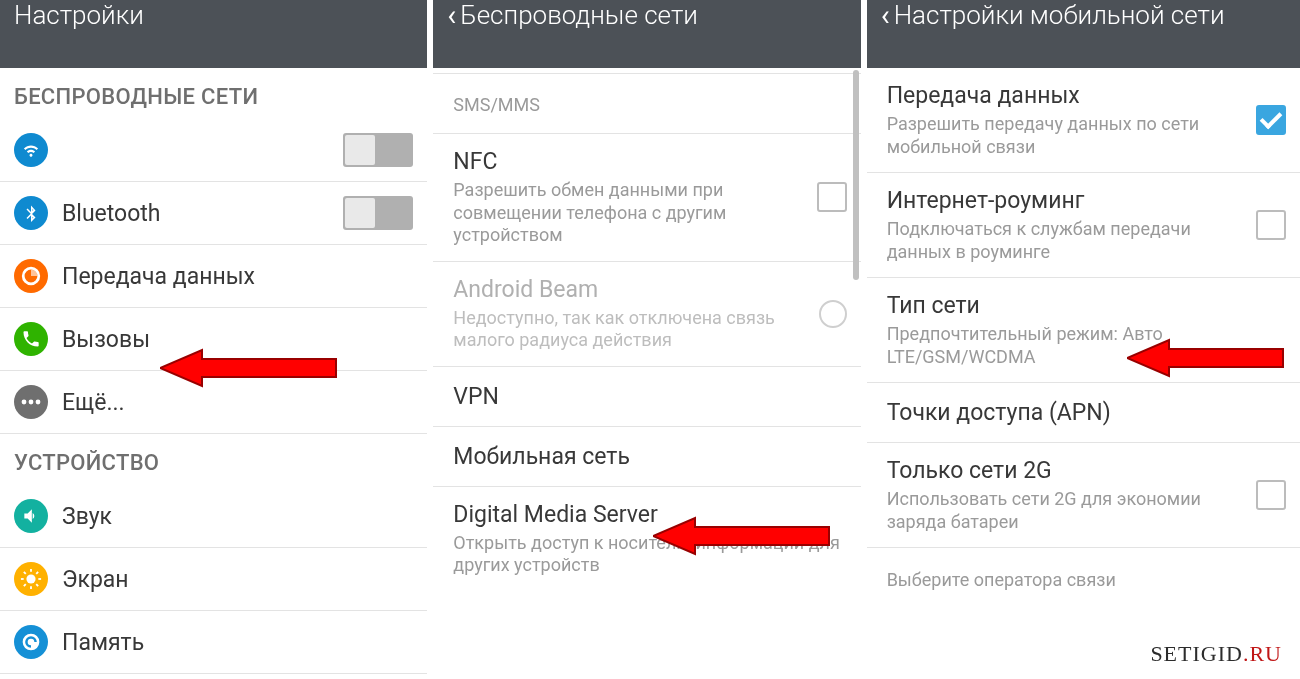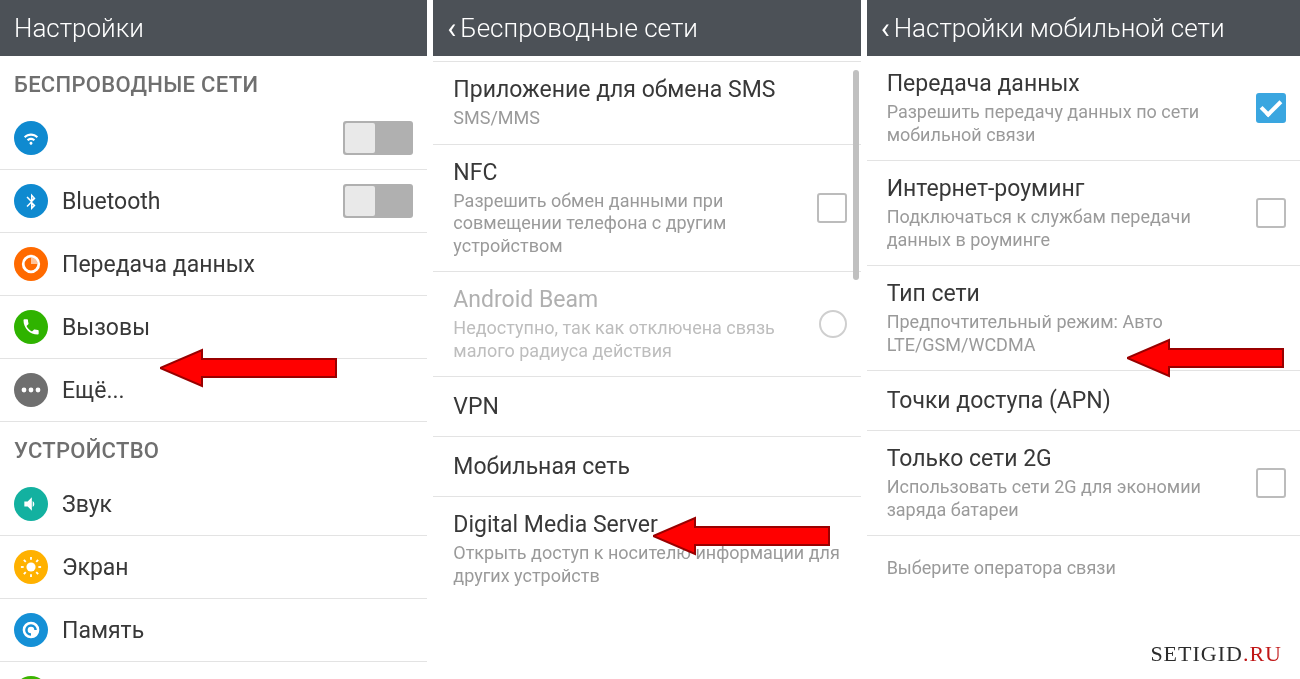--- a/index.html
+++ b/index.html
@@ -24,23 +24,22 @@
     overflow: hidden;
   }
   .panel:last-child { border-right: none; }
 
   
   .hdr {
     background: #4c5157;
     color: #fff;
     font-size: 26px;
     font-weight: 300;
-    height: 56px;
+    height: 68px;
     display: flex;
-    align-items: center;
     padding: 0 14px;
   }
   .hdr .back {
     font-size: 30px;
     font-weight: 400;
     margin-right: 4px;
     line-height: 1;
   }
 
   
@@ -307,21 +306,20 @@
 
   <div class="panel">
     <div class="hdr">
       <span class="back">‹</span>
       <span>Беспроводные сети</span>
     </div>
     <div style="border-bottom:1px solid #e3e3e3;height:6px"></div>
 
     <div class="row no-icon">
       <div class="txt">
-        <div class="title">Приложение для обмена SMS</div>
         <div class="sub">SMS/MMS</div>
       </div>
     </div>
 
     <div class="row no-icon">
       <div class="txt">
         <div class="title">NFC</div>
         <div class="sub">Разрешить обмен данными при совмещении телефона с другим устройством</div>
       </div>
       <div class="chk"></div>

